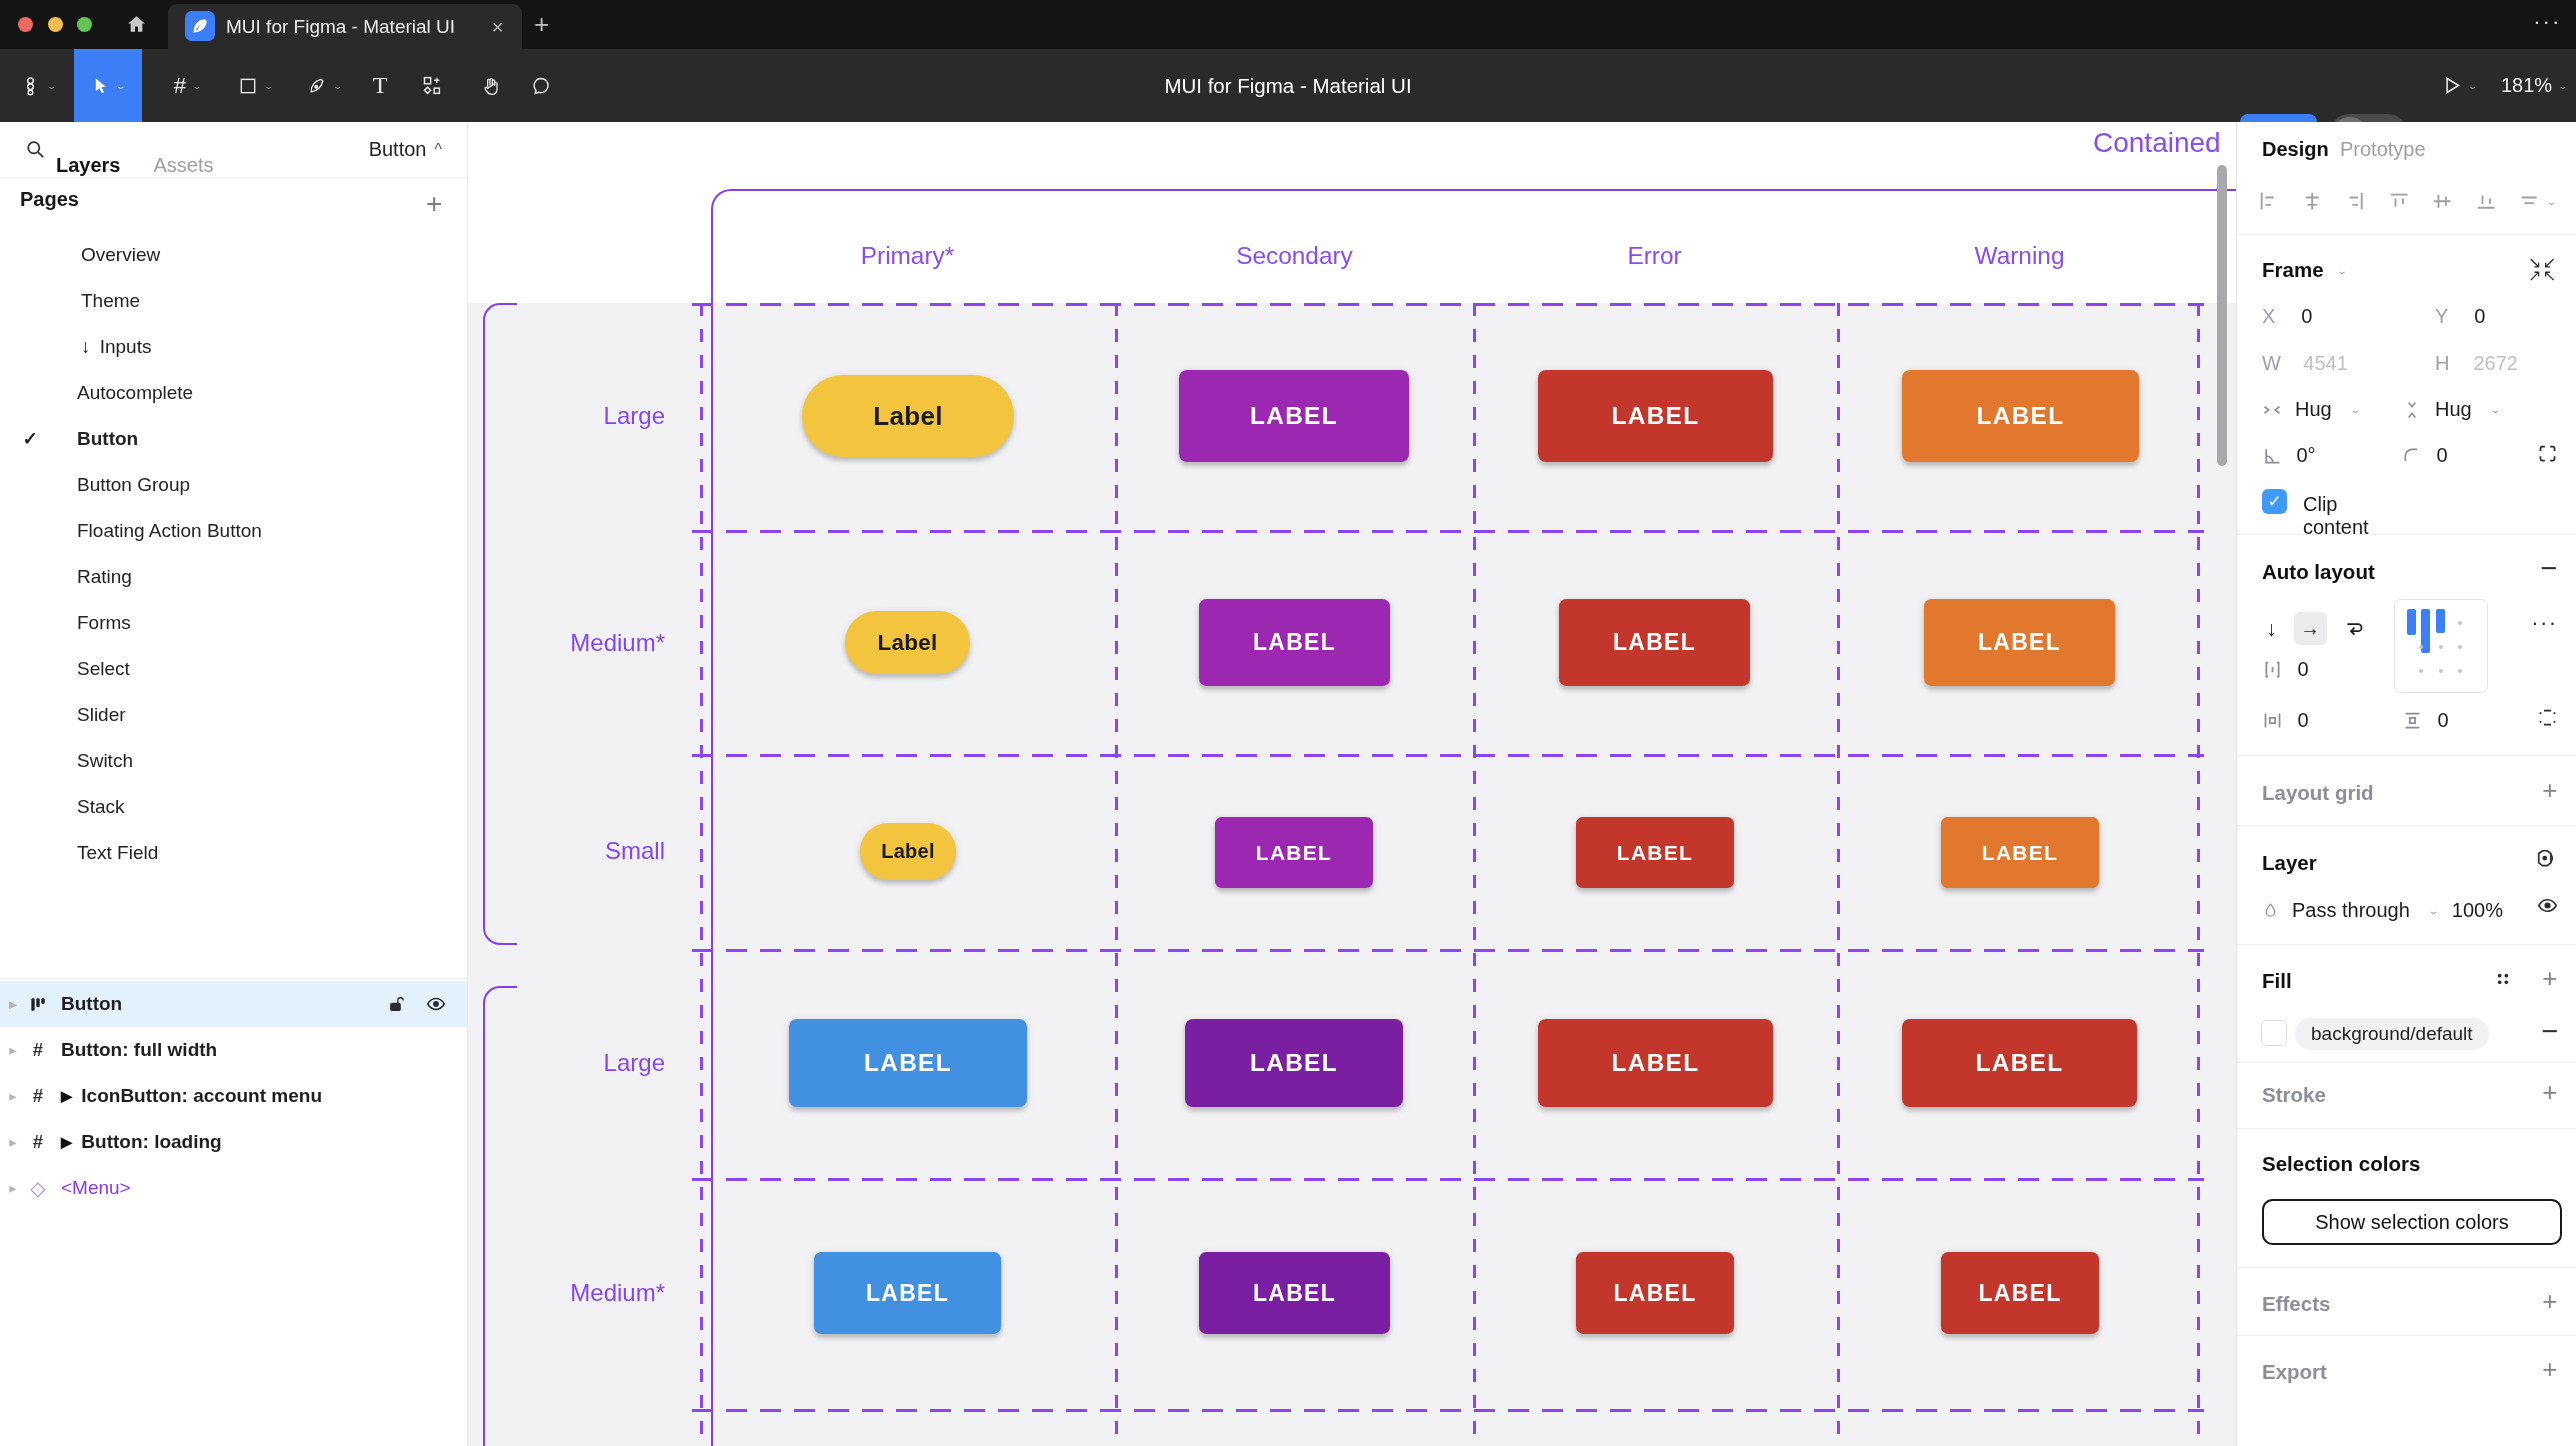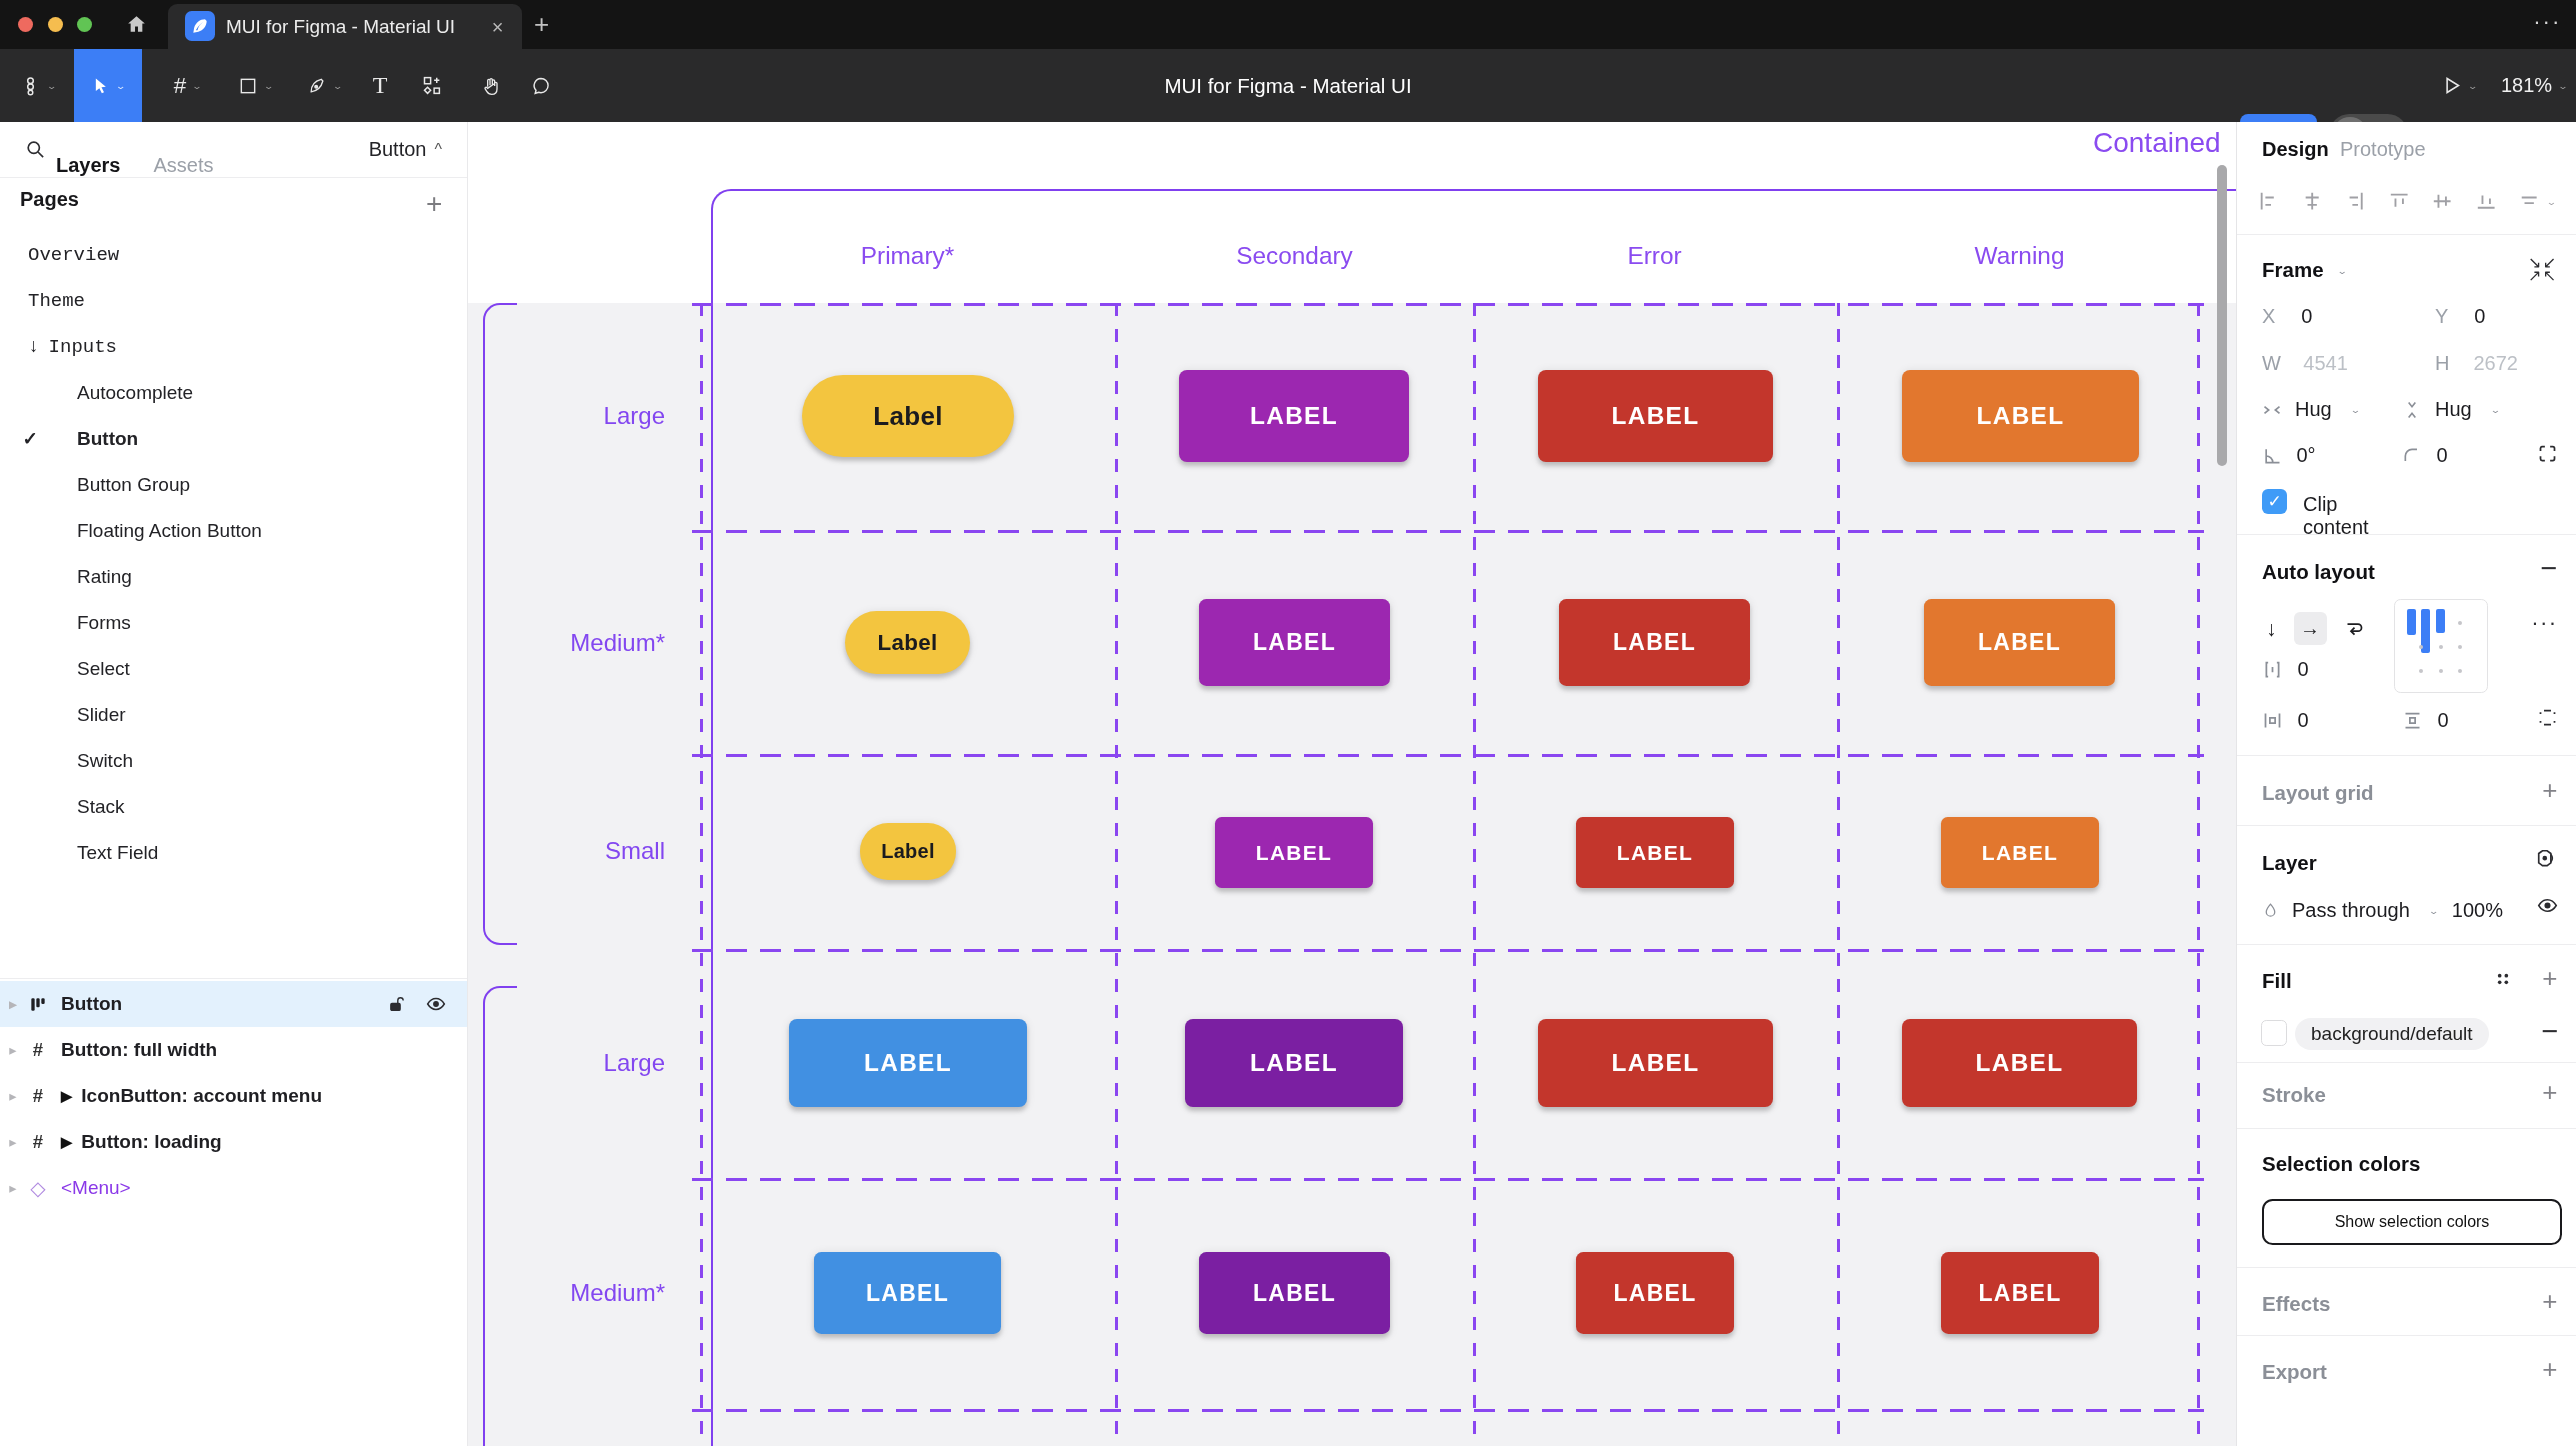--- a/index.html
+++ b/index.html
@@ -31,21 +31,21 @@
 
   
   #sidebar { position:absolute; left:0; top:122px; width:468px; height:1324px; background:#fff; border-right:1.3px solid #e9e9eb; }
   #sb-head { position:absolute; left:0; top:0; width:100%; height:55px; }
   #sb-tabs { position:absolute; left:56px; top:0; height:55px; display:flex; align-items:flex-end; gap:33px; font-size:20px; }
   #sb-divider1 { position:absolute; left:0; top:55px; width:100%; height:1.3px; background:#ededef; }
   #pages-head { position:absolute; left:20px; top:66px; height:40px; display:flex; align-items:flex-start; font-size:20px; font-weight:700; color:#18181b; }
   .plus-glyph { color:#7c7c80; font-weight:300; }
   #pages-list { position:absolute; left:0; top:110px; width:100%; }
   .page-row { height:46px; display:flex; align-items:center; font-size:19px; color:#232327; position:relative; }
-  .page-row.lvl1 { padding-left:28px;font-family:Liberation Mono, monospace; }
+  .page-row.lvl1 { padding-left:81px; }
   .page-row.lvl2 { padding-left:77px; }
   .page-row .check { position:absolute; left:22.4px; font-size:18.5px; color:#232327; }
   .page-row .darrow { margin-right:9.2px; }
   .page-row.active { font-weight:700; }
   #sb-divider2 { position:absolute; left:0; top:856px; width:100%; height:1.3px; background:#ededef; }
   #layers-list { position:absolute; left:0; top:859px; width:100%; }
   .layer-row { height:46px; position:relative; display:flex; align-items:center; font-size:19px; color:#1f1f23; }
   .layer-row.selected { background:#e3f1fd; }
   .layer-row .lchev { position:absolute; left:9.2px; font-size:14.5px; color:#b5b5b9; }
   .layer-row .licon { position:absolute; left:26px; width:24px; display:flex; justify-content:center; color:#333; }
@@ -77,21 +77,21 @@
   .ph { position:absolute; left:25px; font-size:20.5px; font-weight:700; color:#111114; }
   .ph.dim { color:#8b8f97; font-weight:600; }
   .pplus { position:absolute; right:18.5px; font-size:26px; font-weight:300; color:#828288; line-height:1; }
   .pval { font-size:20px; color:#1c1c20; }
   .pgray { font-size:20px; color:#9ba0a8; }
   .pdim { font-size:20px; color:#bcc0c6; }
   #al-widget { position:absolute; left:157px; top:477px; width:94px; height:94px; border:1.3px solid #e3e3e5; border-radius:6.6px; background:#fff; }
   .al-dot { position:absolute; width:4px; height:4px; border-radius:50%; background:#c6c6ca; }
   .al-bar { position:absolute; width:8.6px; border-radius:2px; background:#3c7ef6; }
   #fill-chip { position:absolute; left:58px; top:-5.3px; height:32px; background:#f1f1f3; border-radius:16px; padding:0 16px; display:flex; align-items:center; font-size:19px; color:#222; }
-  #show-sel-btn { position:absolute; left:25px; top:1077px; width:300px; height:46px; border:2px solid #19191c; border-radius:10.6px; display:flex; align-items:center; justify-content:center; font-size:16px; color:#111; background:#fff; }
+  #show-sel-btn { position:absolute; left:25px; top:1077px; width:300px; height:46px; border:2px solid #19191c; border-radius:10.6px; display:flex; align-items:center; justify-content:center; font-size:20px; color:#111; background:#fff; }
   #clip-check { position:absolute; left:25px; top:-4px; width:25px; height:25px; background:#3f9bf7; border-radius:6px; display:flex; align-items:center; justify-content:center; color:#fff; font-size:17px; }
   .dirtile { position:absolute; top:-6.6px; width:33px; height:33px; border-radius:6px; display:flex; align-items:center; justify-content:center; font-size:20px; color:#1d1d20; }
   svg { display:block; }
 </style>
 </head>
 <body>
 
 <div id="tabbar">
   <span class="traffic" style="left:18px;background:#ee6a5f"></span>
   <span class="traffic" style="left:48px;background:#f5bd4f"></span>

